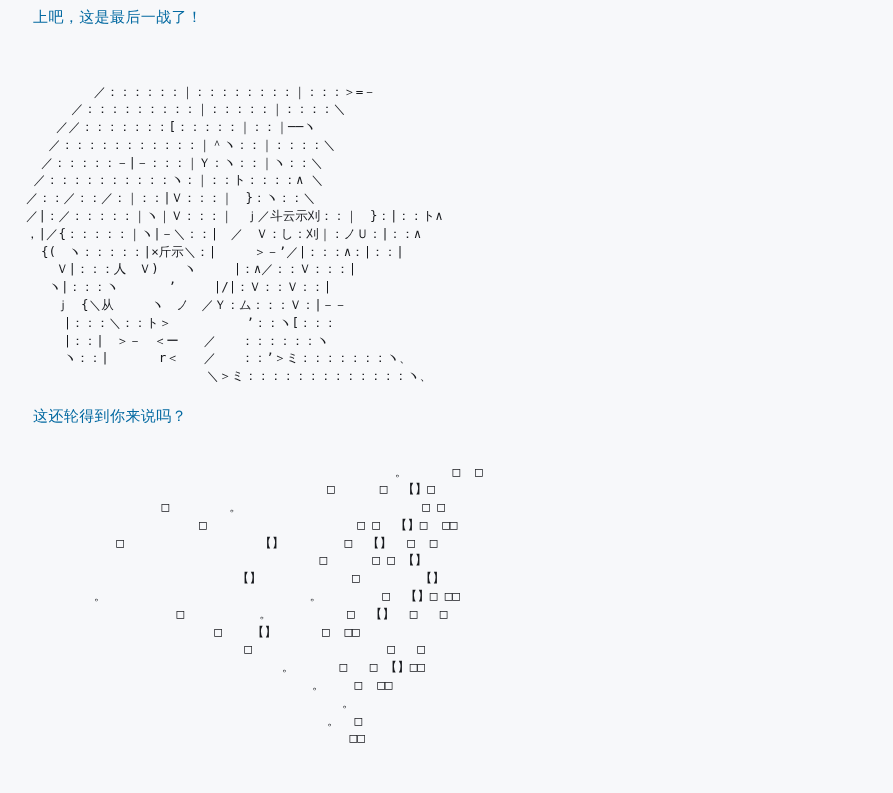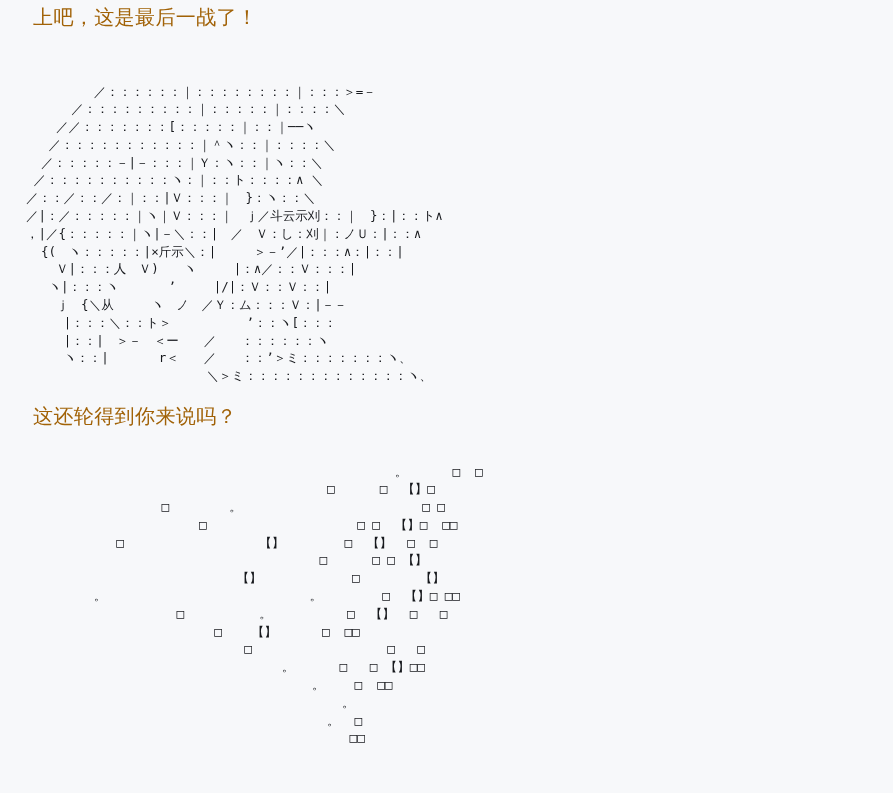--- a/index.html
+++ b/index.html
@@ -16,23 +16,23 @@
     position: relative;
   }
   .page {
     position: relative;
     width: 893px;
     height: 793px;
     box-sizing: border-box;
   }
   .dialogue {
     font-family: "DejaVu Sans", "Liberation Sans", sans-serif;
-    font-size: 20px;
+    font-size: 15px;
     line-height: 21px;
-    color: #a16207;
+    color: #0369a1;
     white-space: pre-wrap;
     letter-spacing: 0.4px;
   }
   .dlg-top {
     position: absolute;
     left: 33px;
     top: 7px;
   }
   .dlg-mid {
     position: absolute;

